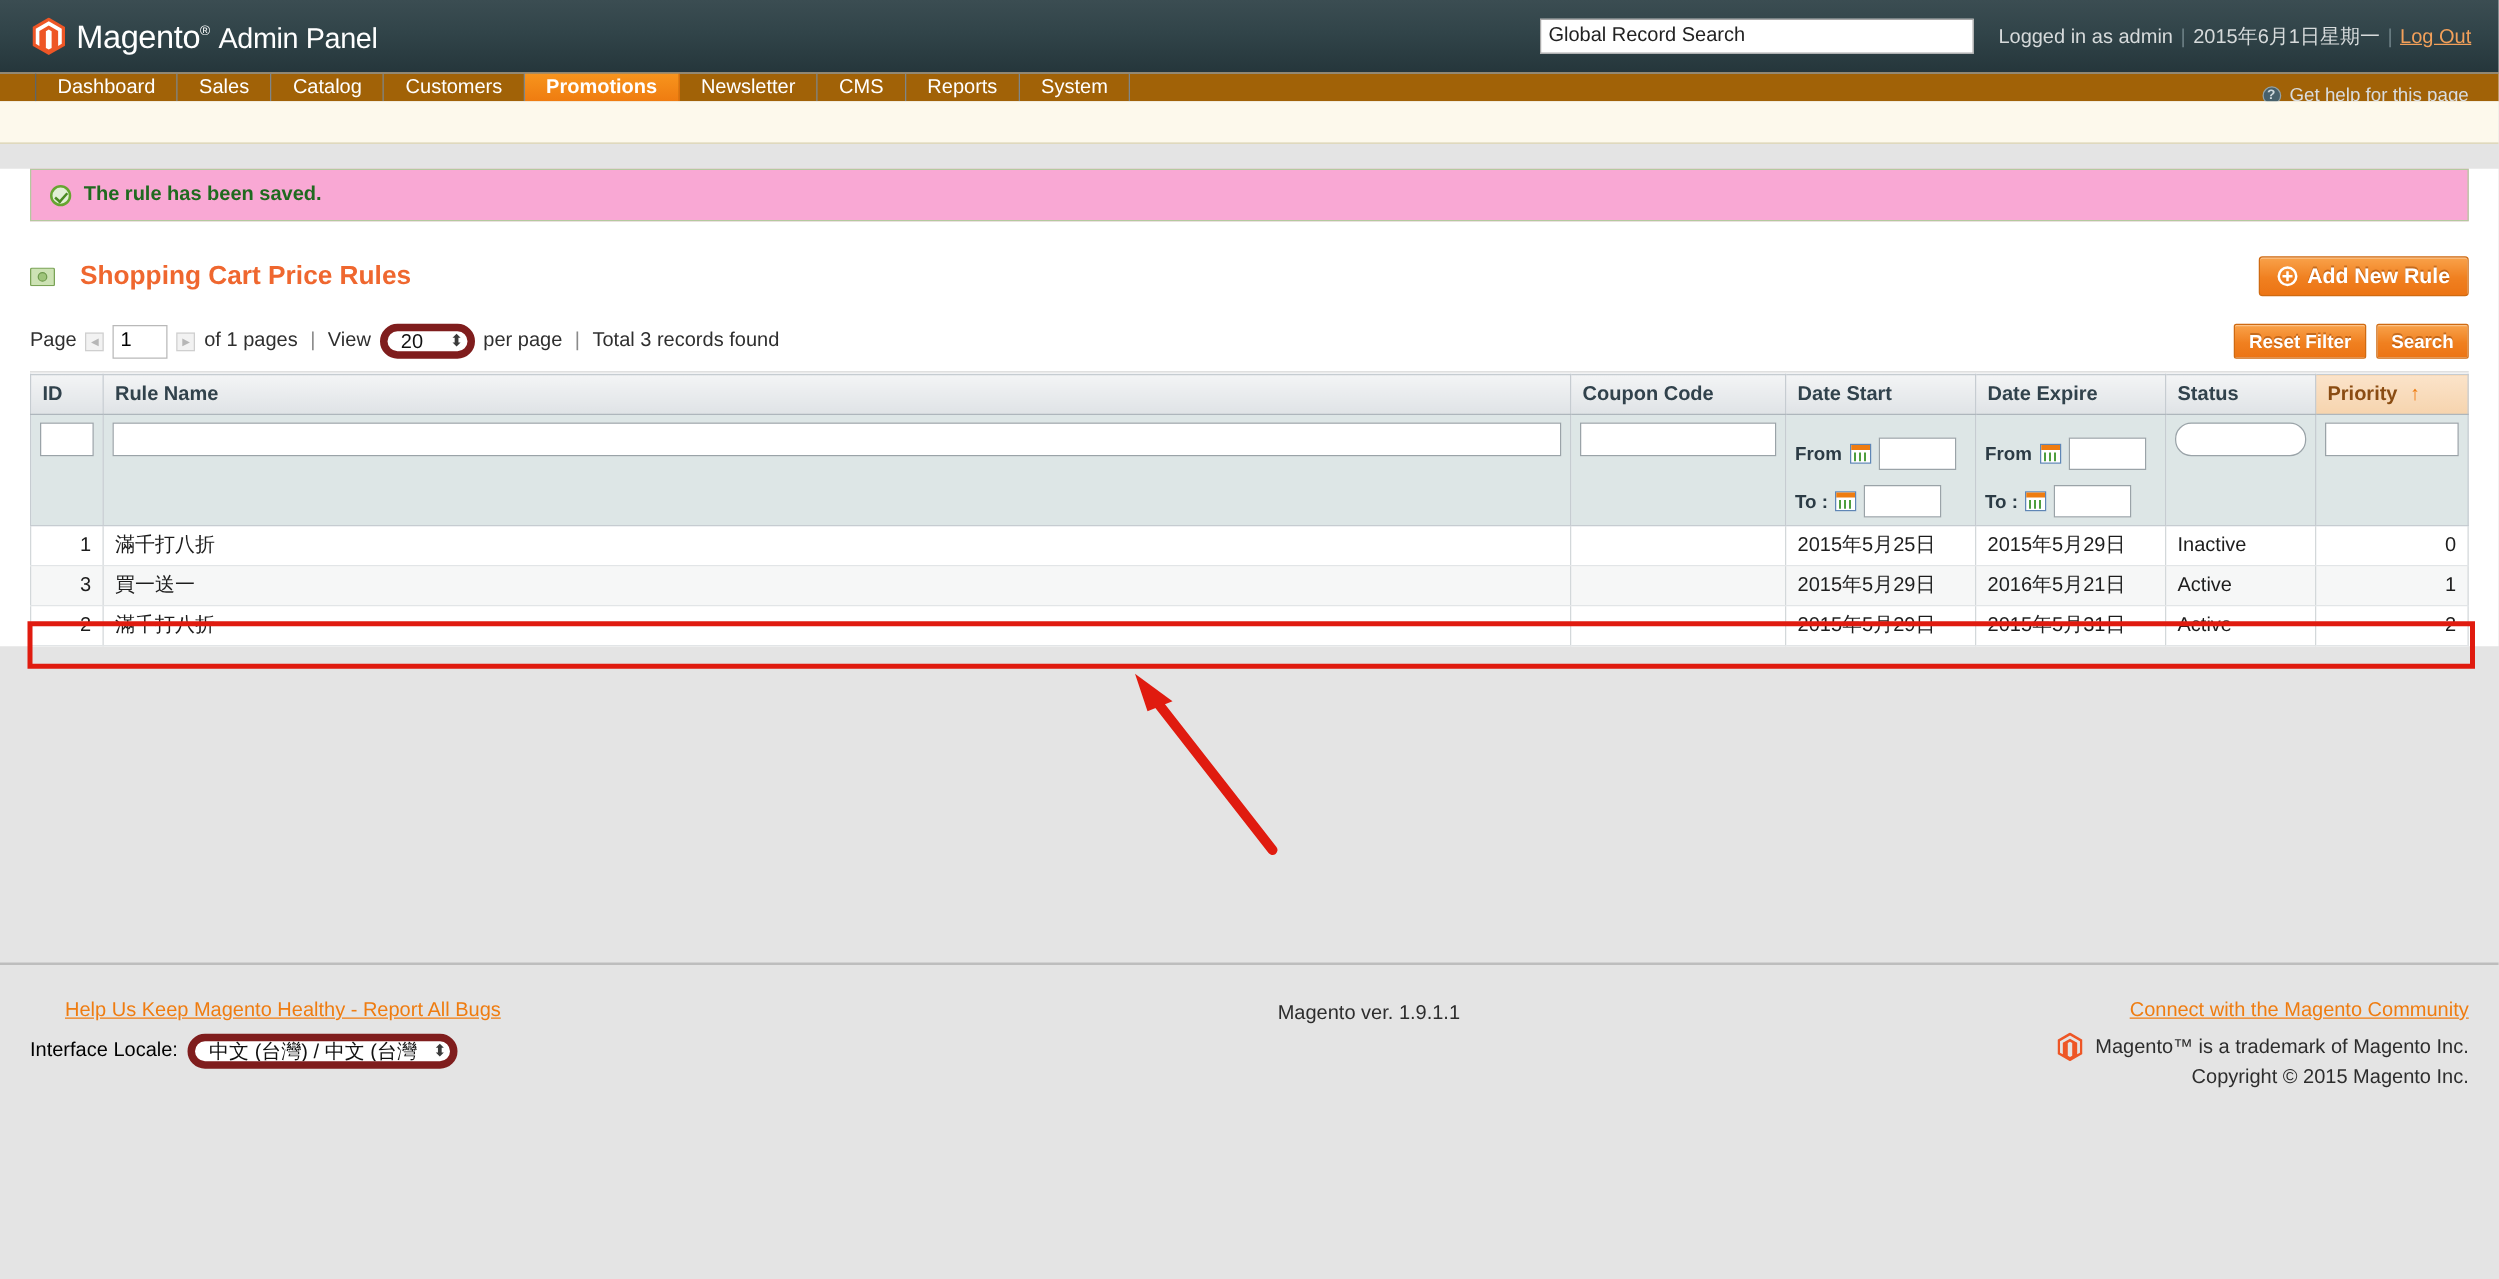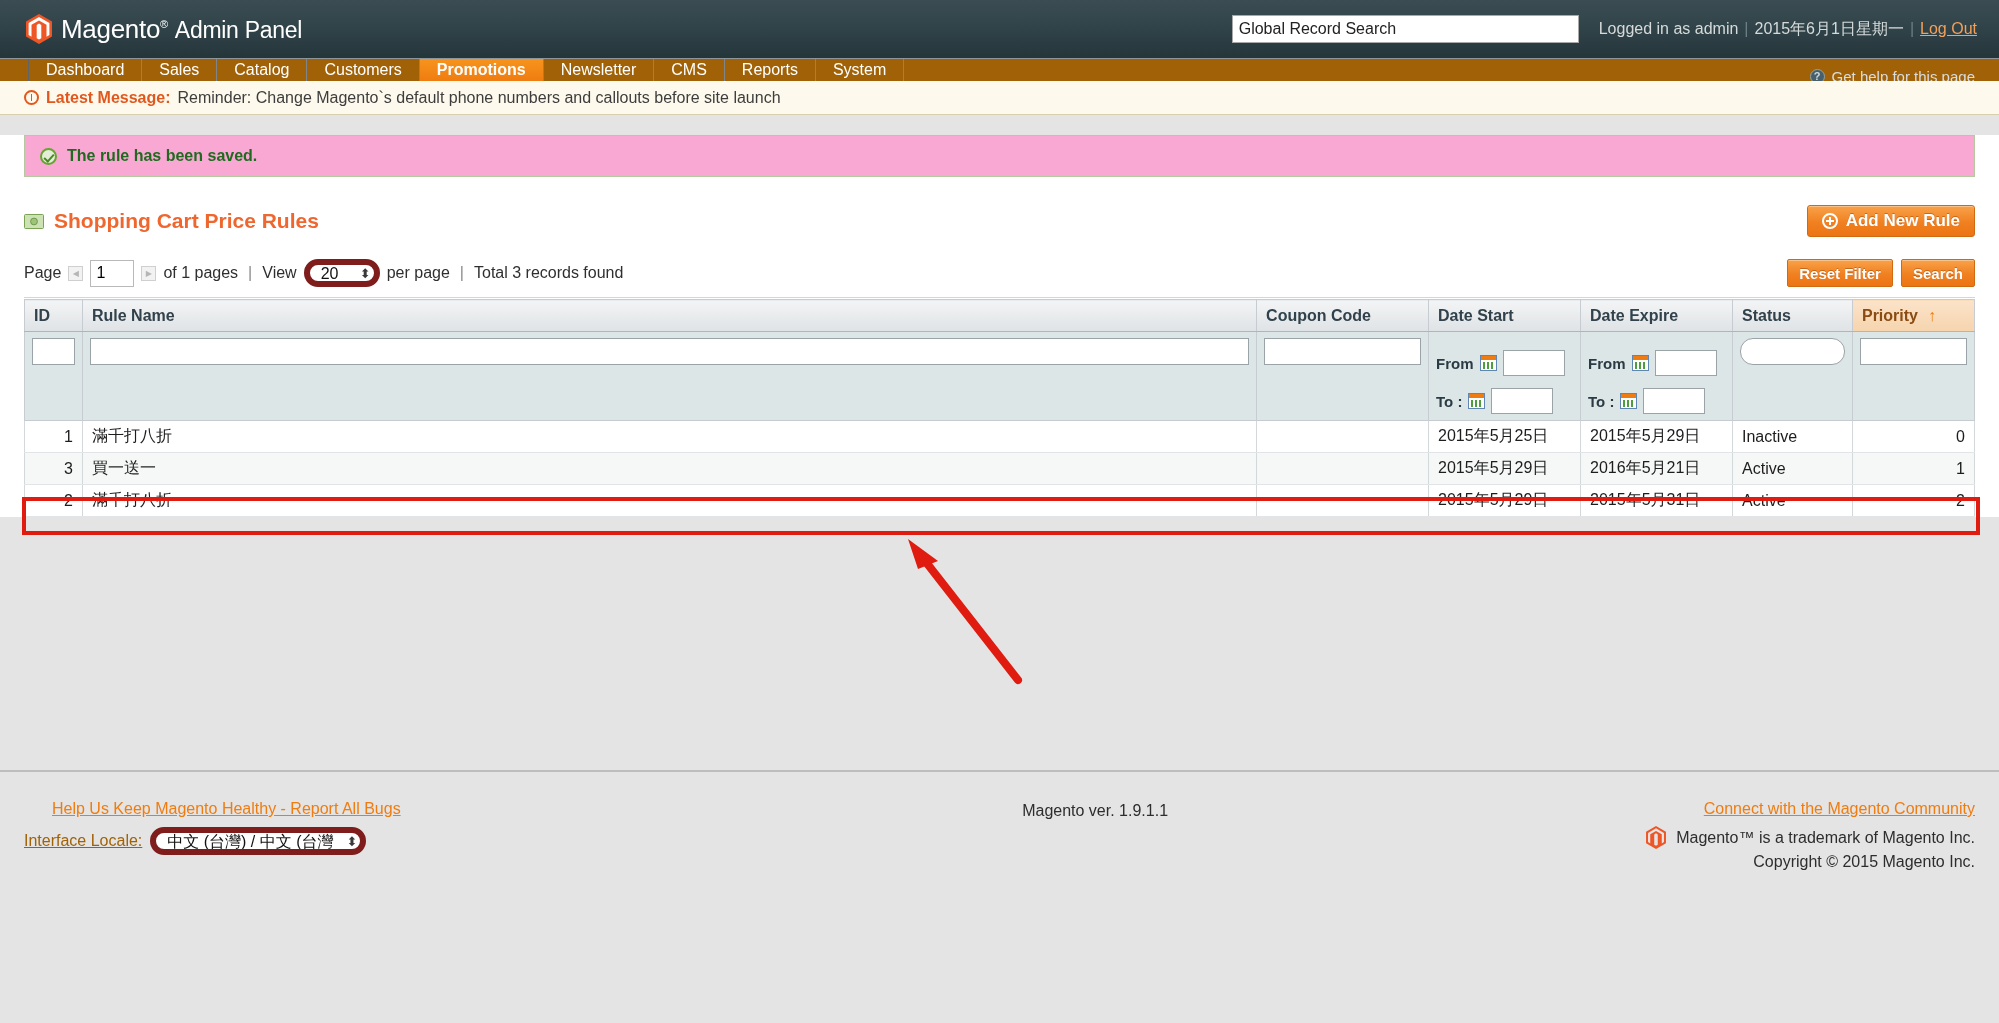--- a/index.html
+++ b/index.html
@@ -116,21 +116,21 @@
     content: ""; position: absolute; left: 4px; top: 2px;
     width: 4px; height: 8px; border: solid #4a8a22;
     border-width: 0 2px 2px 0; transform: rotate(42deg);
   }
   .success-text { color: #1f6a1f; font-weight: bold; font-size: 16px; }
 
   .titlebar {
     margin-top: 24px; display: flex; align-items: center;
     justify-content: space-between; height: 40px;
   }
-  .title-left { display: flex; align-items: center; gap: 10px; }
+  .title-left { display: flex; align-items: center; gap: 20px; }
   .money-icon { width: 20px; height: 15px; display:block; }
   .page-title { color: #ef672f; font-size: 21px; font-weight: bold; }
 
   .btn {
     font-family: "Liberation Sans", sans-serif;
     background: linear-gradient(to bottom, #f9a24a 0%, #f08020 55%, #ec7414 100%);
     border: 1px solid #cf6a11; border-radius: 3px;
     color: #ffffff; font-weight: bold; font-size: 17px;
     padding: 0 14px; height: 32px; cursor: pointer;
     box-shadow: inset 0 1px 0 rgba(255,255,255,.35);
@@ -244,21 +244,21 @@
   
   .divider { position:absolute; left:0; right:0; top: 770px; height: 2px; background: #bdbdbd; }
   .footer {
     position: absolute; left: 0; right: 0; top: 772px; height: 251px;
     background: #e4e4e4; padding: 28px 24px 0 24px;
   }
   .footer-grid { display: flex; justify-content: space-between; align-items: flex-start; }
   .f-left { width: 520px; }
   .f-left a { color: #ef7c10; font-size: 16px; text-decoration: underline; display:block; margin-left: 28px;}
   .locale-row { display: flex; align-items: center; gap: 8px; margin-top: 9px; }
-  .locale-label { font-size: 16px; color: #a16207; text-decoration: underline; }
+  .locale-label { font-size: 16px; color: #000000; }
   .f-center { font-size: 16px; color: #2d2d2d; padding-top: 2px; }
   .f-right { text-align: right; }
   .f-right a { color: #ef7c10; font-size: 16px; text-decoration: underline; }
   .f-trademark { display: flex; align-items: center; justify-content: flex-end; gap: 10px; margin-top: 8px; font-size: 16px; color: #2d2d2d;}
   .f-copy { font-size: 16px; color: #2d2d2d; margin-top: 4px; }
 </style>
 </head>
 <body>
 
 <div id="page">
@@ -314,25 +314,20 @@
           <span>System</span>
         </div>
     </div>
     <div class="nav-help">
       <span class="help-icon">?</span>
       <span>Get help for this page</span>
     </div>
   </div>
 
   <div class="msgbar">
-    <div class="msgbar-left">
-      <span class="alert-icon"></span>
-      <span class="latest-label">Latest Message:</span>
-      <span>Reminder: Change Magento`s default phone numbers and callouts before site launch</span>
-    </div>
   </div>
 
   <div class="content">
 
     <div class="success">
       <span class="check-icon"></span>
       <span class="success-text">The rule has been saved.</span>
     </div>
 
     <div class="titlebar">

